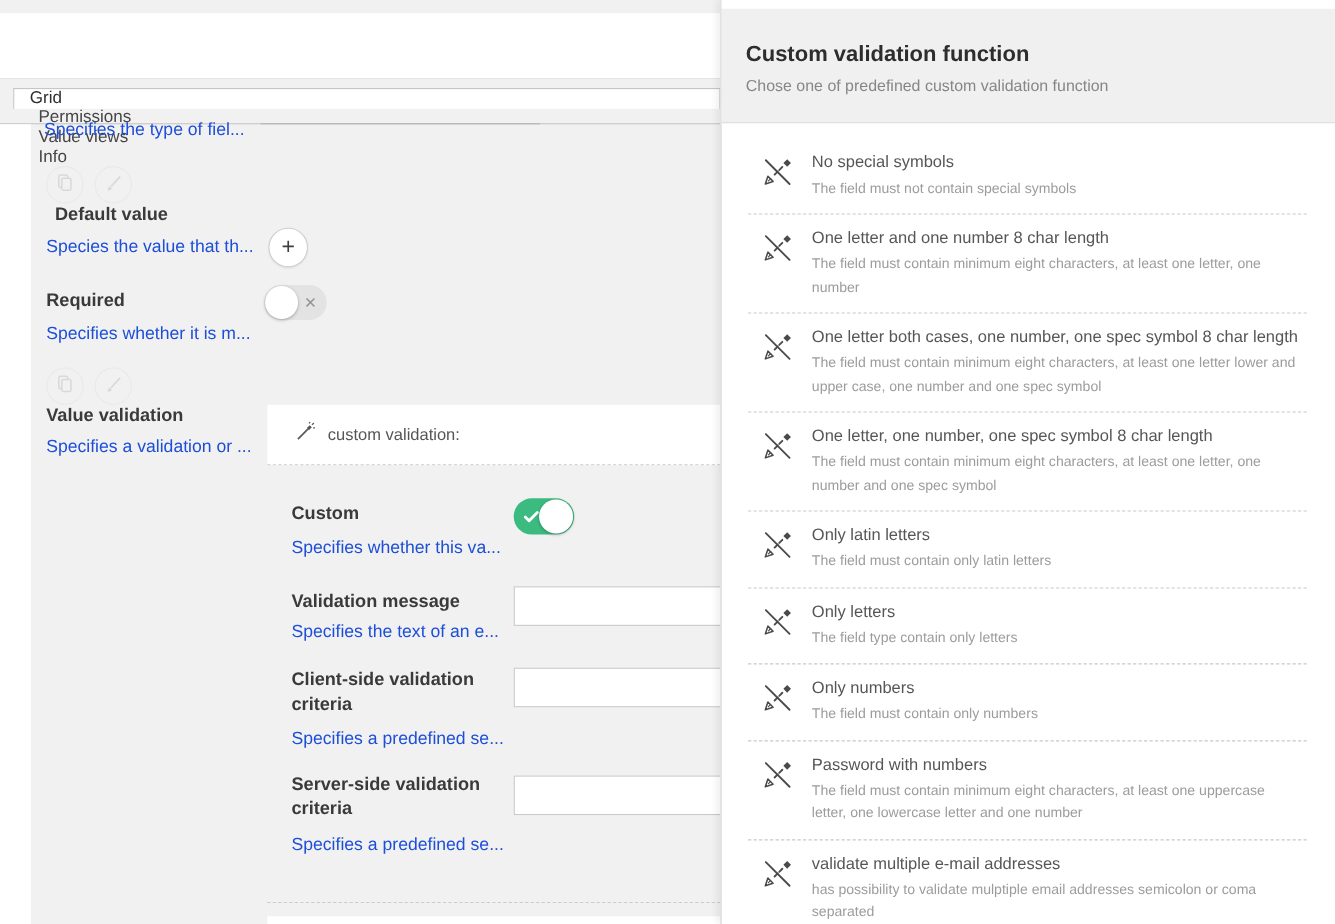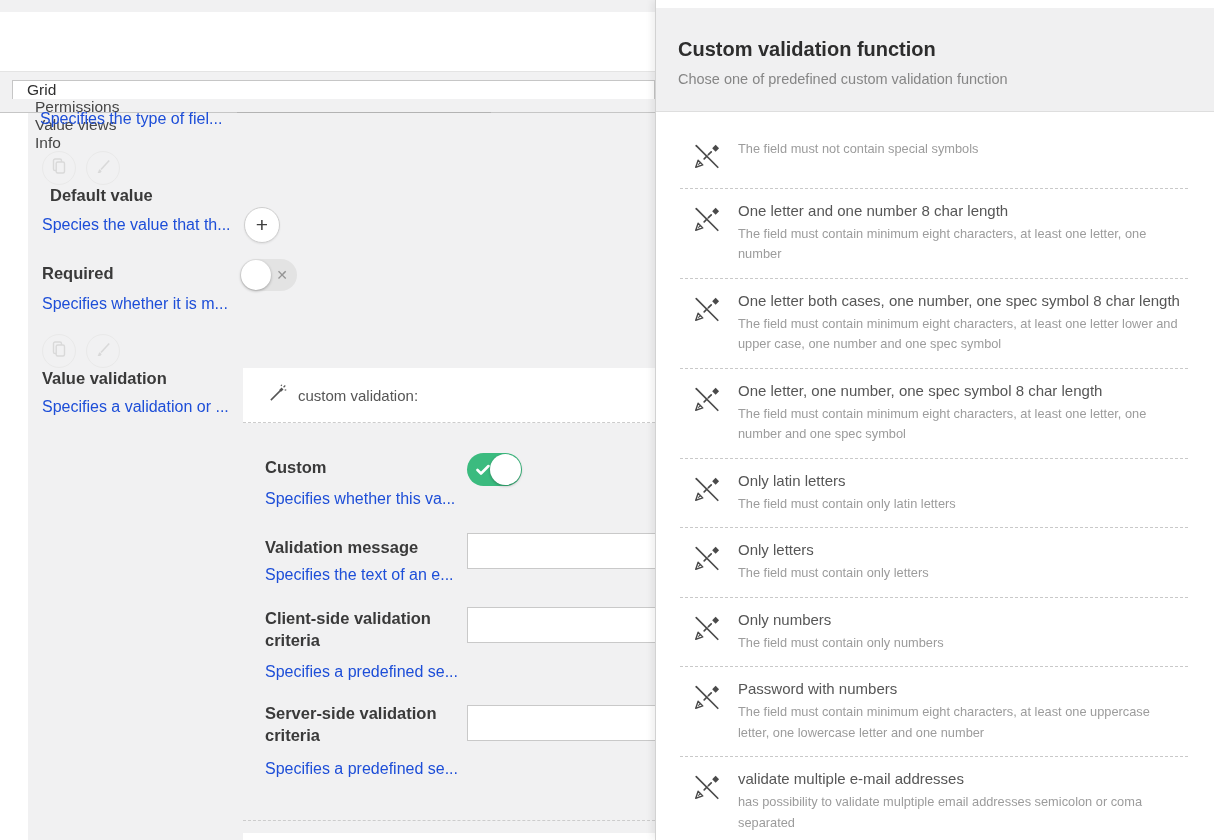--- a/index.html
+++ b/index.html
@@ -174,20 +174,21 @@
       <svg width="30" height="30" viewBox="0 0 32 32" stroke-width="1.8" stroke-linecap="round">
         <line x1="4.5" y1="5" x2="27.5" y2="28"></line>
         <path d="M4 28 L6.5 20.5 L11.5 25.5 Z" stroke-width="1.5" stroke-linejoin="round"></path>
         <line x1="7" y1="25" x2="9.2" y2="22.8" stroke-width="1.1"></line>
         <line x1="13" y1="19" x2="16" y2="16"></line>
         <line x1="17.5" y1="14.5" x2="20.5" y2="11.5"></line>
         <rect x="22.6" y="5.1" width="5.2" height="5.2" transform="rotate(45 25.2 7.7)" fill="currentColor" stroke="none"></rect>
       </svg>
     </span>
     <span class="pi-text">
+      <div class="pi-title">No special symbols</div>
       <div class="pi-desc">The field must not contain special symbols</div>
     </span>
   </div>
 <div class="p-divider"></div>
   <div class="panel-item">
     <span class="pi-icon">
       <svg width="30" height="30" viewBox="0 0 32 32" stroke-width="1.8" stroke-linecap="round">
         <line x1="4.5" y1="5" x2="27.5" y2="28"></line>
         <path d="M4 28 L6.5 20.5 L11.5 25.5 Z" stroke-width="1.5" stroke-linejoin="round"></path>
         <line x1="7" y1="25" x2="9.2" y2="22.8" stroke-width="1.1"></line>
@@ -259,21 +260,21 @@
         <line x1="4.5" y1="5" x2="27.5" y2="28"></line>
         <path d="M4 28 L6.5 20.5 L11.5 25.5 Z" stroke-width="1.5" stroke-linejoin="round"></path>
         <line x1="7" y1="25" x2="9.2" y2="22.8" stroke-width="1.1"></line>
         <line x1="13" y1="19" x2="16" y2="16"></line>
         <line x1="17.5" y1="14.5" x2="20.5" y2="11.5"></line>
         <rect x="22.6" y="5.1" width="5.2" height="5.2" transform="rotate(45 25.2 7.7)" fill="currentColor" stroke="none"></rect>
       </svg>
     </span>
     <span class="pi-text">
       <div class="pi-title">Only letters</div>
-      <div class="pi-desc">The field must contain only letters</div>
+      <div class="pi-desc">The field type contain only letters</div>
     </span>
   </div>
 <div class="p-divider"></div>
   <div class="panel-item">
     <span class="pi-icon">
       <svg width="30" height="30" viewBox="0 0 32 32" stroke-width="1.8" stroke-linecap="round">
         <line x1="4.5" y1="5" x2="27.5" y2="28"></line>
         <path d="M4 28 L6.5 20.5 L11.5 25.5 Z" stroke-width="1.5" stroke-linejoin="round"></path>
         <line x1="7" y1="25" x2="9.2" y2="22.8" stroke-width="1.1"></line>
         <line x1="13" y1="19" x2="16" y2="16"></line>

